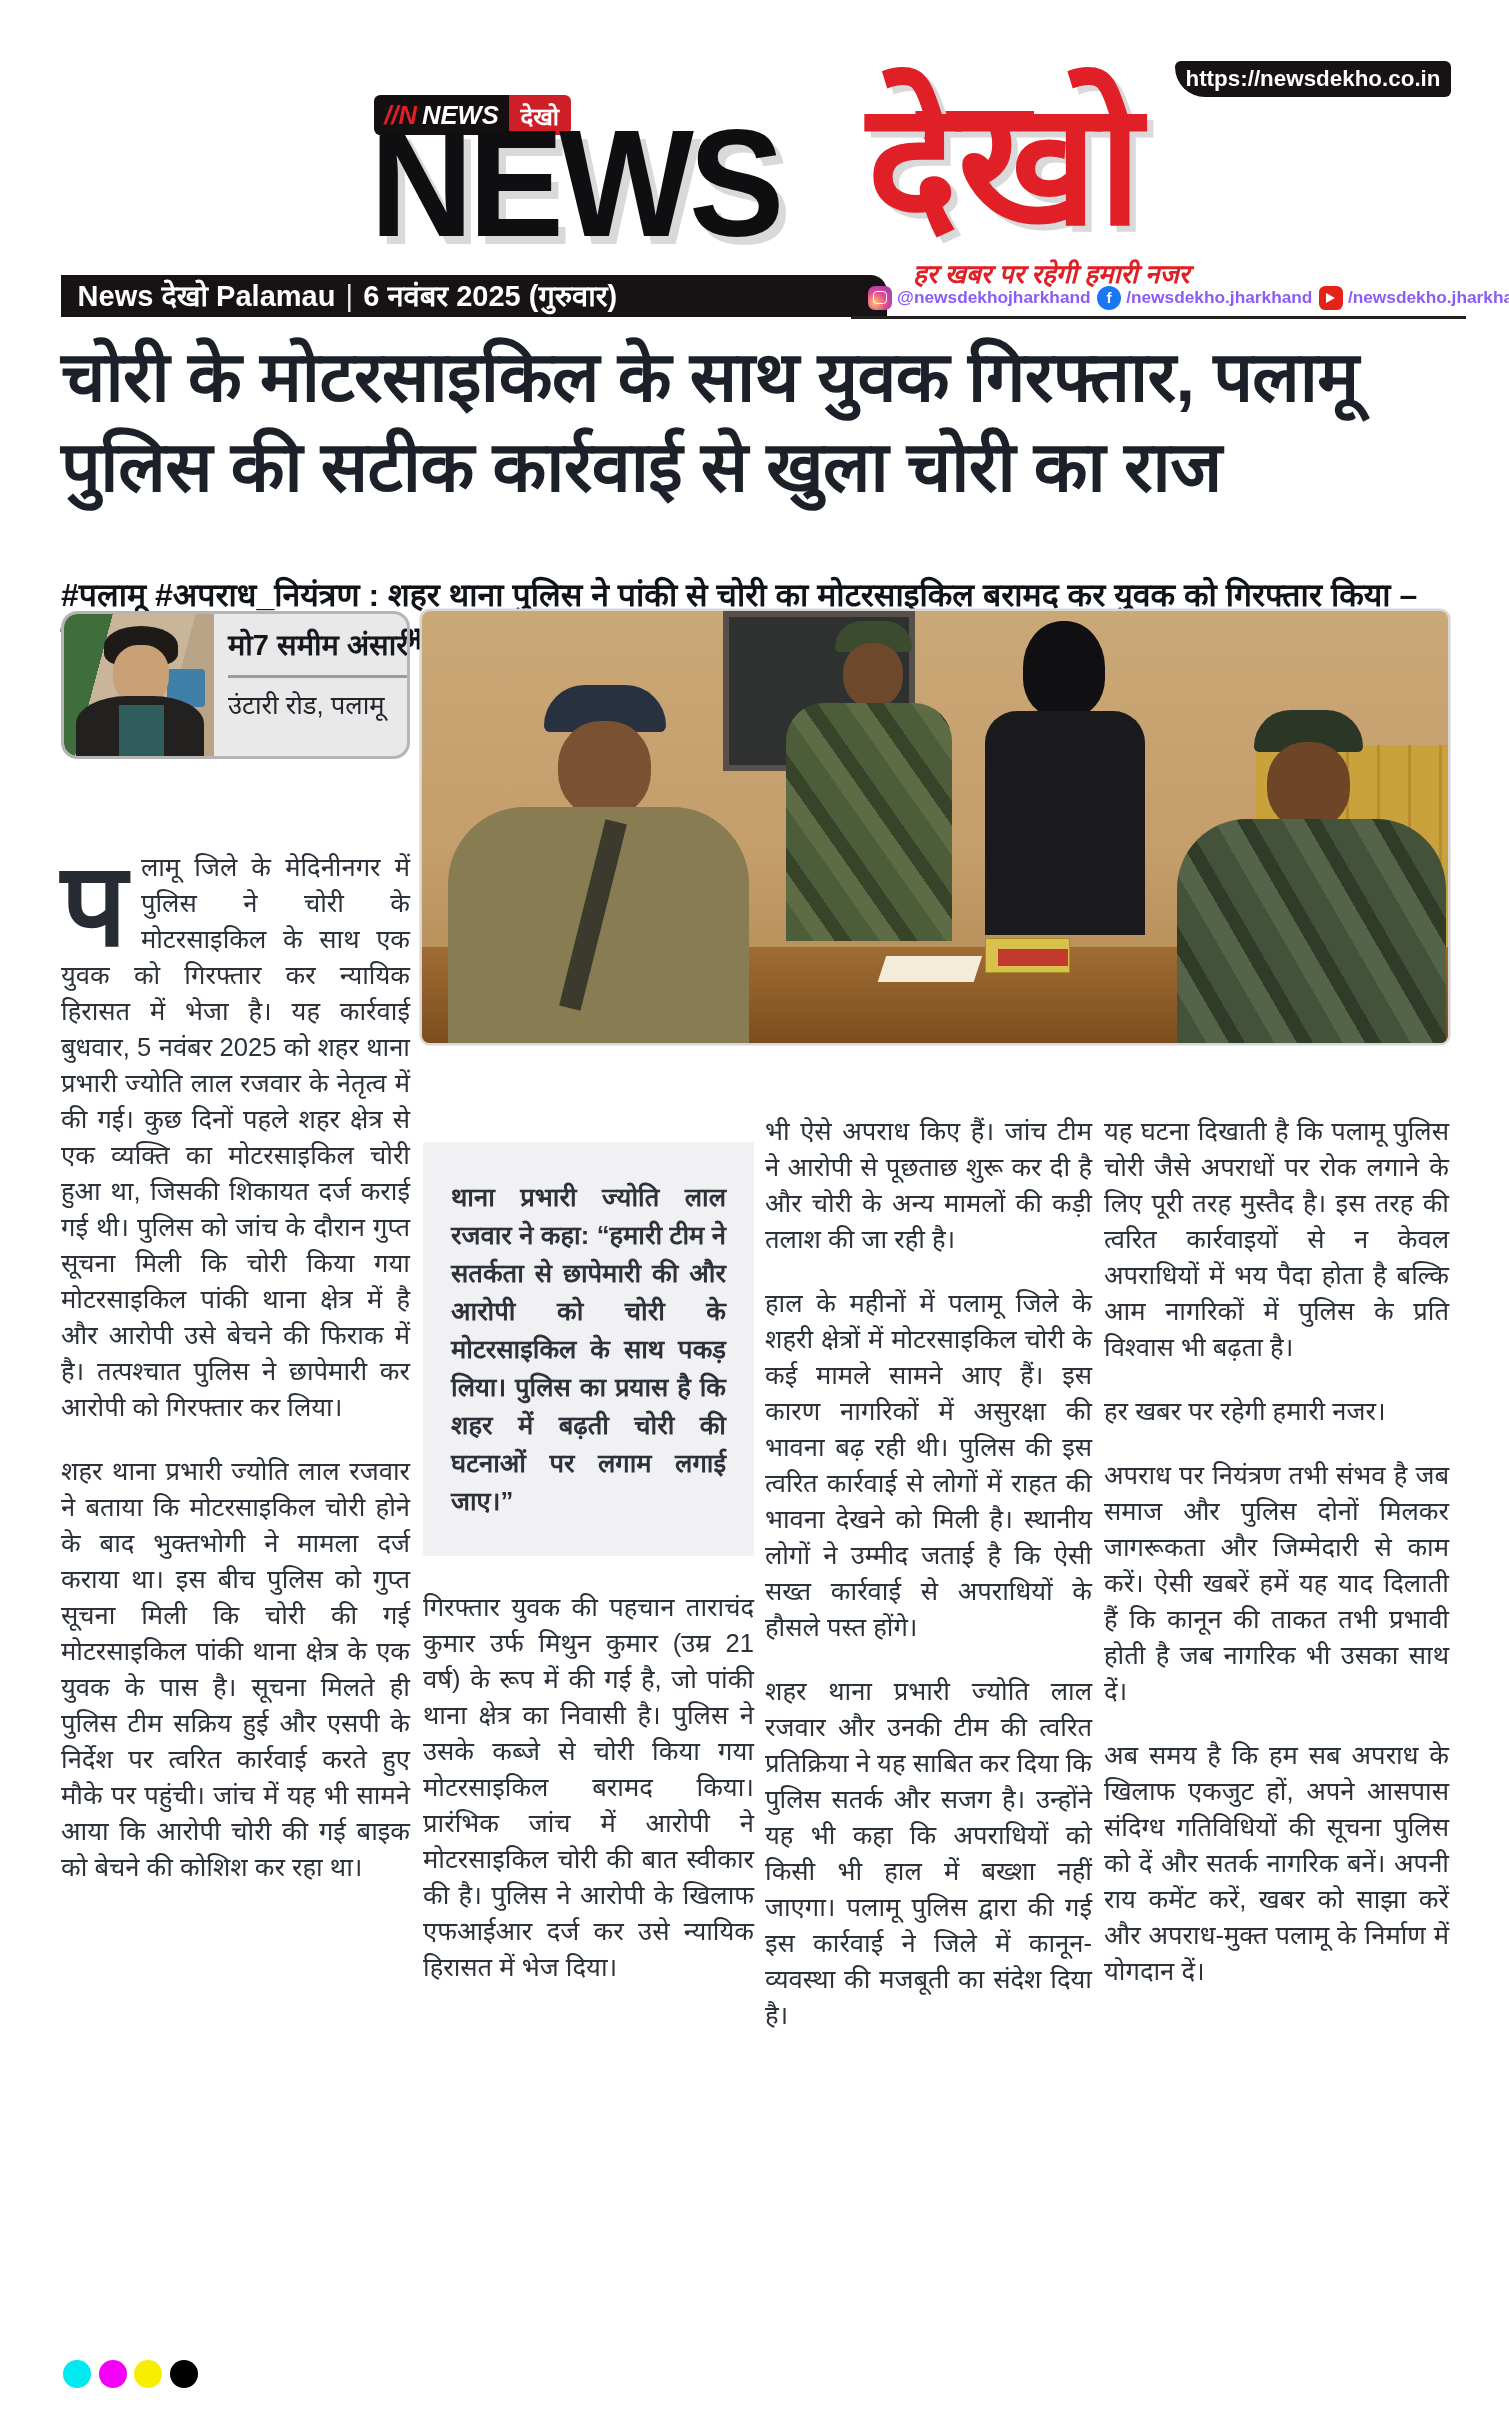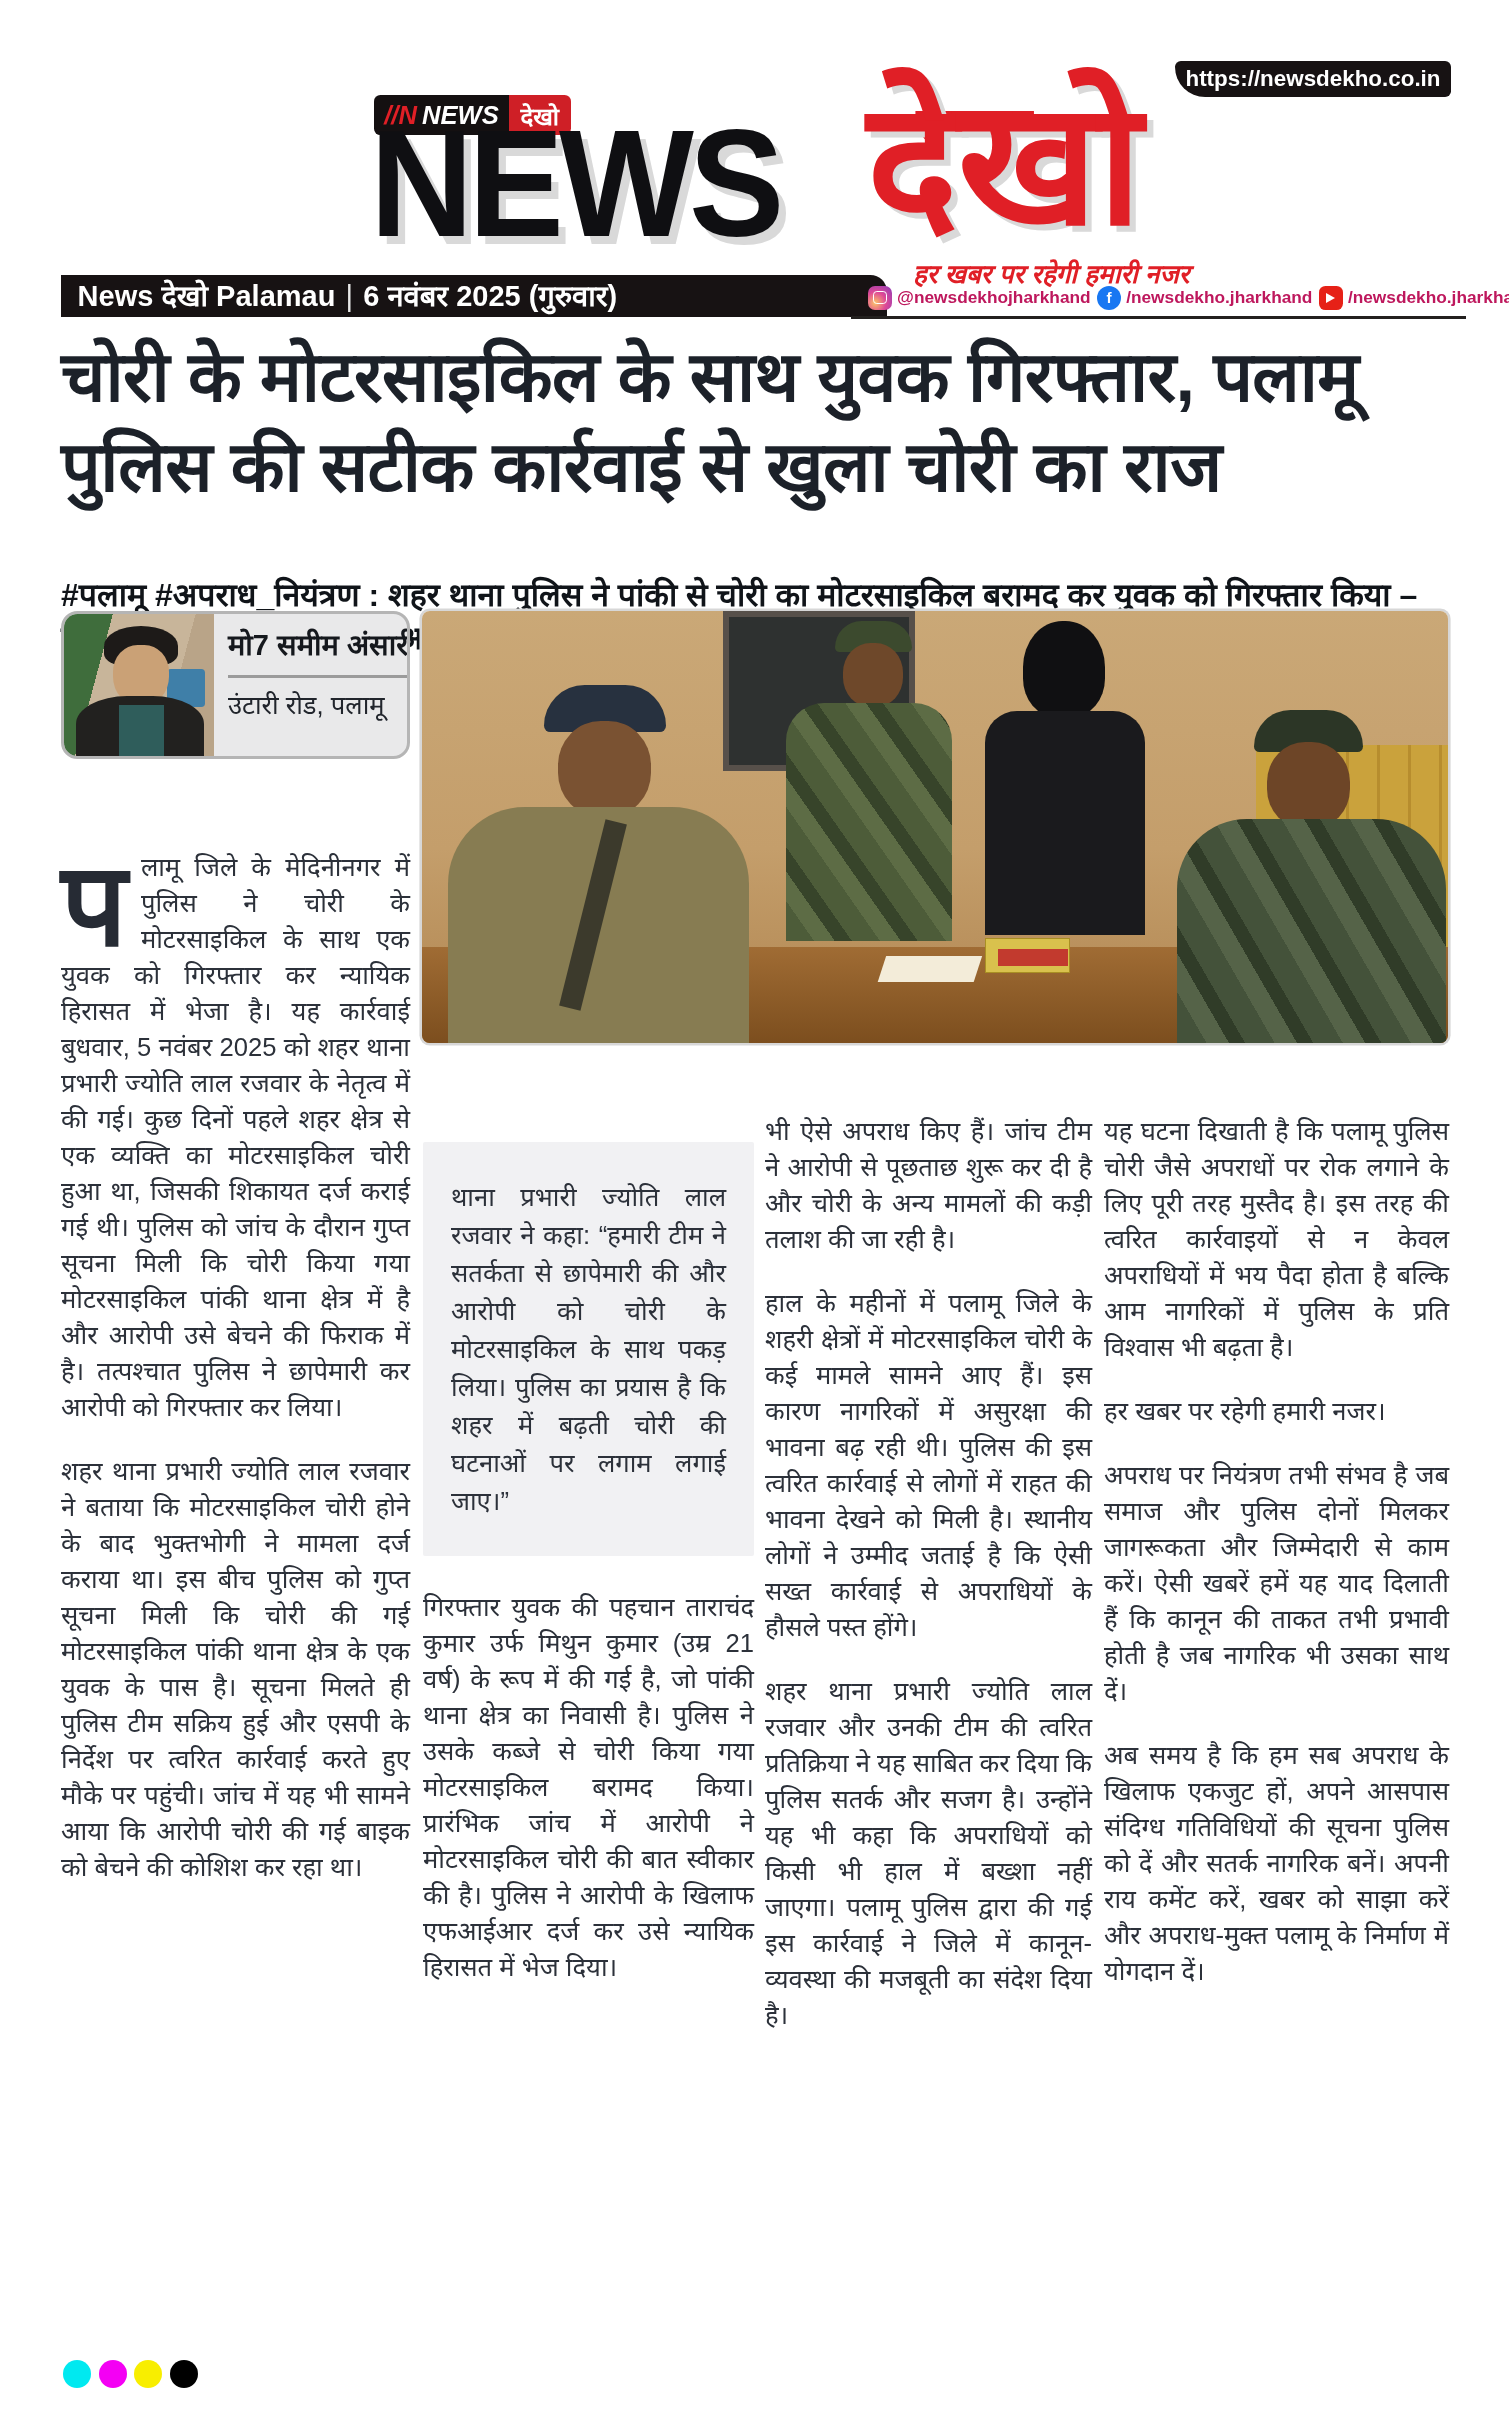--- a/index.html
+++ b/index.html
@@ -26,21 +26,21 @@
     color:#e01f26;text-shadow:6.4px 6.4px 0 #d9d9d9;}
   .logo-tagline{position:absolute;left:913px;top:255px;font-size:26px;font-weight:900;color:#e01f26;font-style:italic;}
 
   
   .mast-bar{position:absolute;left:61px;top:275px;width:826px;height:42px;background:#171213;
     border-radius:0 16.6px 0 0;color:#fff;font-size:29px;font-weight:bold;line-height:42px;padding-left:16.6px;box-sizing:border-box;white-space:nowrap;}
   .mast-bar .sep{font-weight:400;padding:0 10.2px;color:#e8e8e8;}
 
   .social-row{position:absolute;left:868px;top:280px;width:601px;height:35px;display:flex;align-items:center;gap:6.4px;}
   .social-item{display:flex;align-items:center;gap:5.1px;}
-  .social-handle{font-size:17.3px;font-weight:bold;color:#be185d;white-space:nowrap;}
+  .social-handle{font-size:17.3px;font-weight:bold;color:#8b5cf6;white-space:nowrap;}
   .sicon{width:24px;height:24px;border-radius:6.4px;display:flex;align-items:center;justify-content:center;
     color:#fff;font-weight:900;font-size:15.3px;flex:0 0 auto;}
   .sicon.ig{background:radial-gradient(circle at 30% 70%,#fdc468,#df4996 45%,#8a3ab9);border-radius:7px;}
   .sicon.ig::before{content:"";width:11.5px;height:11.5px;border:1.9px solid #fff;border-radius:3.8px;}
   .sicon.fb{background:#1877f2;border-radius:50%;}
   .sicon.yt{background:#e62117;border-radius:6.4px;}
   .sicon.yt::before{content:"";border-left:9px solid #fff;border-top:5.8px solid transparent;border-bottom:5.8px solid transparent;}
   .social-rule{position:absolute;left:851px;top:316px;width:615px;height:3.2px;background:#23201f;}
 
   
@@ -93,21 +93,21 @@
     background:repeating-linear-gradient(60deg,#44523a 0 25.6px,#556348 25.6px 45px,#303c28 45px 59px);}
 
   
   .col{position:absolute;font-size:25.6px;line-height:36px;text-align:justify;color:#2c313a;}
   .col p{margin:0 0 28px 0;}
   .col1{left:61px;top:849px;width:349px;}
   .col2{left:423px;top:1142px;width:331px;}
   .col3{left:765px;top:1113px;width:327px;}
   .col4{left:1104px;top:1113px;width:345px;}
   .dropcap{float:left;font-size:116px;line-height:95px;font-weight:bold;color:#262b34;margin:9px 14px 0 0;}
-  .quote-box{background:#f1f1f3;border-radius:2px;padding:36px 28px;margin:0 0 33px 0;line-height:38px;}
+  .quote-box{background:#f1f1f3;border-radius:2px;padding:36px 28px;margin:0 0 33px 0;line-height:38px;font-weight:bold;}
 
   
   .print-marks{position:absolute;left:63px;top:2360px;display:flex;gap:7.7px;}
   .print-dot{width:28px;height:28px;border-radius:50%;}
 </style>
 </head>
 <body>
 
 <div class="page">
 

